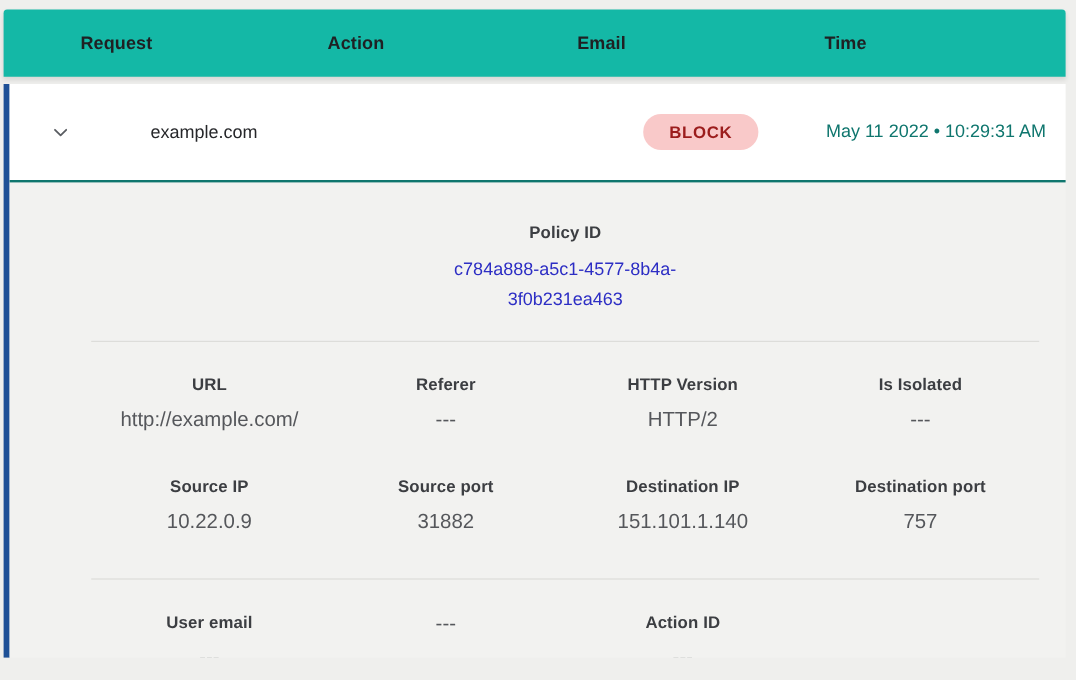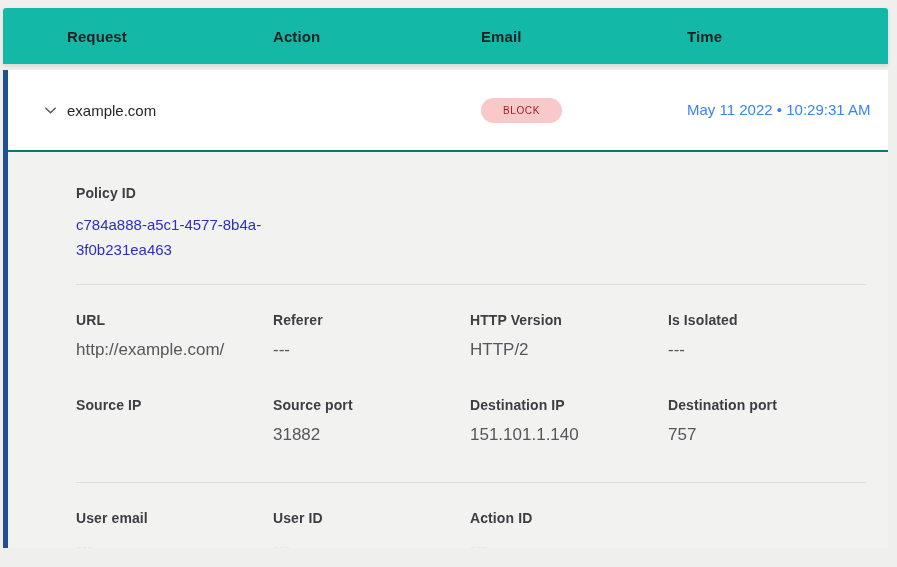--- a/index.html
+++ b/index.html
@@ -34,20 +34,21 @@
 
   .header-gap { height:6px; }
 
   
   .card {
     margin:0 9px 0 3px;
     height:478px;
     border-left:5px solid #1e5096;
     display:flex;
     flex-direction:column;
+    text-align:center;
   }
   .log-row {
     height:80px;
     background:#ffffff;
     display:grid;
     grid-template-columns:206px 208px 206px 1fr;
     align-items:center;
     padding-left:59px;
     position:relative;
     cursor:pointer;
@@ -57,29 +58,29 @@
     left:34px; top:50%;
     transform:translateY(-50%);
     width:16px; height:16px;
     display:flex; align-items:center; justify-content:center;
   }
   .request-text { font-size:15px; color:#26272a; }
   .badge {
     display:inline-block;
     background:#f9c9c9;
     color:#9b1c1c;
-    font-size:10px;
-    font-weight:400;
+    font-size:14px;
+    font-weight:700;
     letter-spacing:.6px;
     padding:7px 22px;
     border-radius:999px;
   }
   .time-cell {
     font-size:15px;
-    color:#3b82f6;
+    color:#0f766e;
     line-height:1.6;
     max-width:186px;
   }
 
   
   .detail-panel {
     flex:1;
     background:#f2f2f0;
     border-top:2px solid #0f766e;
     padding:33px 22px 0 68px;
@@ -167,20 +168,21 @@
       </div>
       <div>
         <div class="field-label">Is Isolated</div>
         <div class="field-value">---</div>
       </div>
     </div>
 
     <div class="fields-grid">
       <div>
         <div class="field-label">Source IP</div>
+        <div class="field-value">10.22.0.9</div>
       </div>
       <div>
         <div class="field-label">Source port</div>
         <div class="field-value">31882</div>
       </div>
       <div>
         <div class="field-label">Destination IP</div>
         <div class="field-value">151.101.1.140</div>
       </div>
       <div>
@@ -190,21 +192,20 @@
     </div>
 
     <hr class="divider">
 
     <div class="fields-grid">
       <div>
         <div class="field-label">User email</div>
         <div class="field-value">---</div>
       </div>
       <div>
-        <div class="field-label">User ID</div>
         <div class="field-value">---</div>
       </div>
       <div>
         <div class="field-label">Action ID</div>
         <div class="field-value">---</div>
       </div>
       <div></div>
     </div>
 
   </div>

